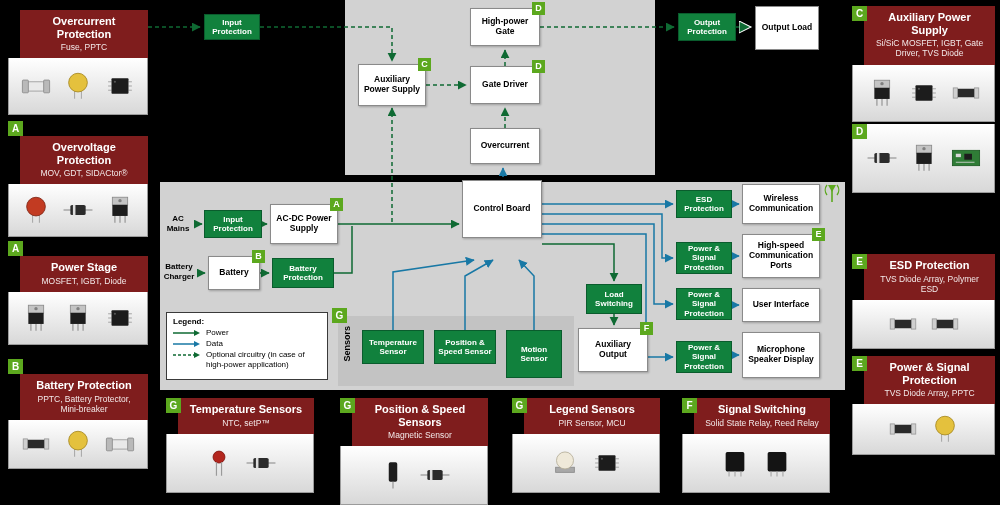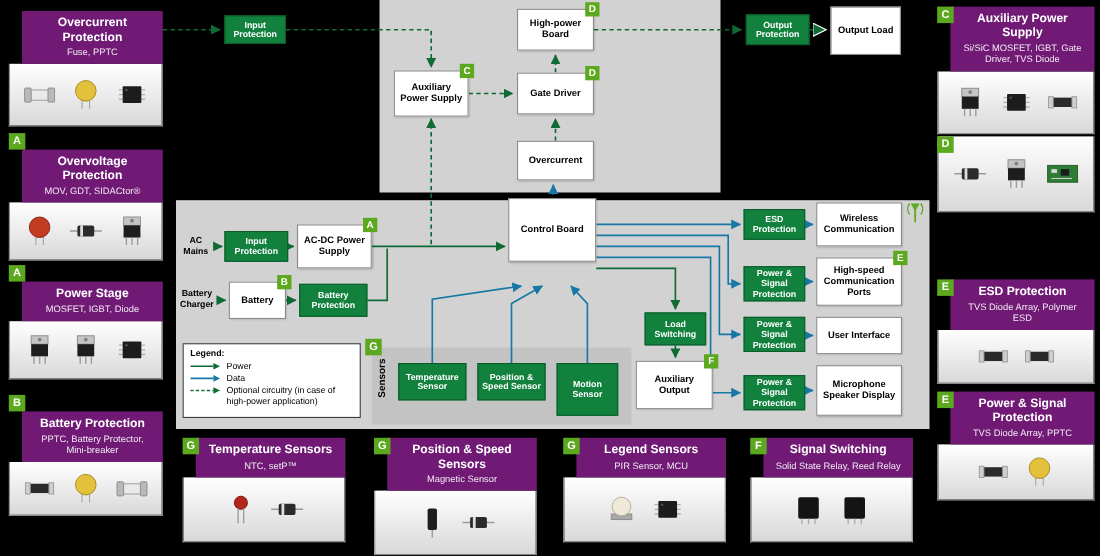--- a/index.html
+++ b/index.html
@@ -2,21 +2,21 @@
 <html><head>
 <meta charset="utf-8">
 <style>
   html,body{margin:0;padding:0;background:#000;}
   body{font-family:"Liberation Sans",sans-serif;}
   .stage{position:relative;width:1000px;height:505px;background:#000;overflow:hidden;}
   .panel{position:absolute;background:#d2d2d2;}
   .panel.sub{background:#c3c3c3;}
   
   .card{position:absolute;}
-  .card .hdr{background:#701a75;color:#fff;text-align:center;padding:5px 10px 6px;position:relative;margin-left:12px;}
+  .card .hdr{background:#7f1d1d;color:#fff;text-align:center;padding:5px 10px 6px;position:relative;margin-left:12px;}
   .card .title{font-weight:bold;font-size:11px;line-height:1.15;}
   .card .sub{font-size:8.5px;color:rgba(255,255,255,.9);margin-top:2px;line-height:1.2;}
   .card .photo{background:linear-gradient(#ffffff,#d8d8d8);border:1px solid #9b9b9b;border-top:none;
     display:flex;justify-content:center;align-items:center;gap:8px;}
   .badge{position:absolute;width:15px;height:15px;background:#5ca81e;color:#fff;font-weight:bold;
     font-size:10px;display:flex;align-items:center;justify-content:center;z-index:3;}
   .badge-above > .badge{left:0;top:-15px;}
   .badge-corner > .badge{left:0;top:0;}
   .comp{width:34px;height:34px;}
   
@@ -175,21 +175,21 @@
     <path class="pw dash" d="M505,128 L505,108" marker-end="url(#mg)"></path>
     <path class="pw dash" d="M540,27 L674,27" marker-end="url(#mg)"></path>
     <path class="pw dash" d="M736,27 L751,27" marker-end="url(#mbig)"></path>
     <path class="pw dash" d="M392,222 L392,108" marker-end="url(#mg)"></path>
   </svg>
 
   <div class="node green" style="left:204px;top:14px;width:56px;height:26px">
     <span>Input Protection</span>
   </div>
   <div class="node white" style="left:470px;top:8px;width:70px;height:38px">
-    <span>High-power Board</span>
+    <span>High-power Gate</span>
     <span class="nbadge">D</span>
   </div>
   <div class="node white" style="left:358px;top:64px;width:68px;height:42px">
     <span>Auxiliary Power Supply</span>
     <span class="nbadge">C</span>
   </div>
   <div class="node white" style="left:470px;top:66px;width:70px;height:38px">
     <span>Gate Driver</span>
     <span class="nbadge">D</span>
   </div>

